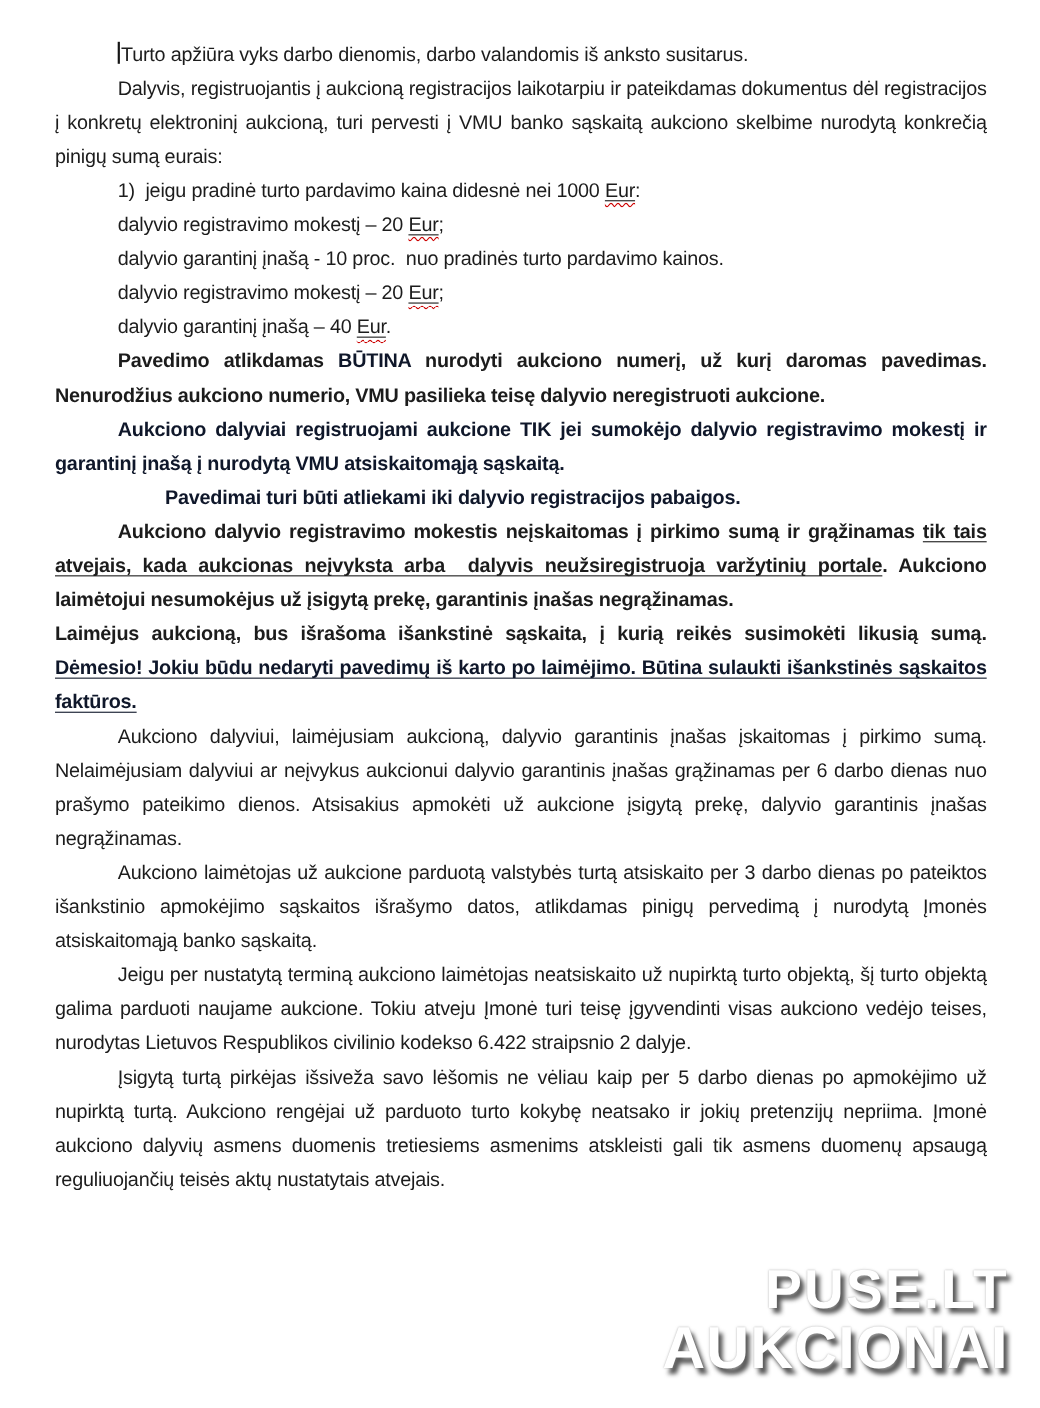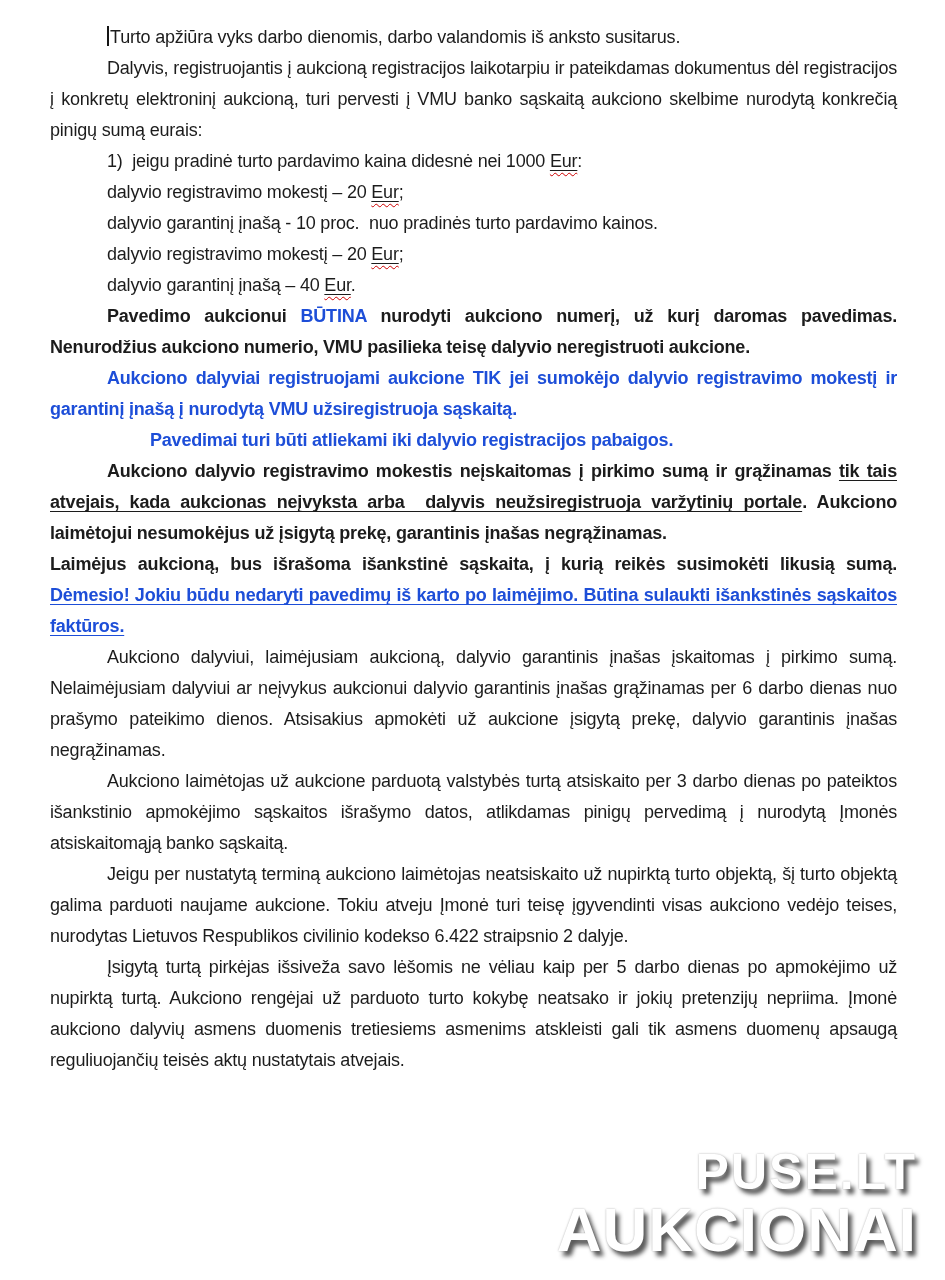--- a/index.html
+++ b/index.html
@@ -5,70 +5,70 @@
   html,body{margin:0;padding:0;}
   body{
     width:945px;height:1280px;
     background:#ffffff;
     font-family:"Liberation Sans","DejaVu Sans",sans-serif;
     color:#1c1c1c;
     position:relative;
     overflow:hidden;
   }
   .page{
-    padding:22px 48px 0 50px;
+    padding:34px 48px 0 50px;
     font-size:18px;
     line-height:31px;
     letter-spacing:-0.2px;
   }
   .page p{margin:0;}
   .j{text-align:justify;}
   .jl{text-align:justify;text-align-last:justify;}
   .ind{text-indent:57px;}
   .ind2{text-indent:100px;}
   span.b{font-weight:700;}
-  span.red{color:#1d4ed8;}
+  span.red{color:#0f172a;}
   span.u{text-decoration:underline;text-decoration-color:currentColor;text-underline-offset:3px;text-decoration-skip-ink:none;}
   span.sq{text-decoration:underline wavy #cc0000;text-decoration-thickness:1px;text-underline-offset:5px;text-decoration-skip-ink:none;}
   .caret{
     display:inline-block;width:2px;height:20px;background:#151515;
     vertical-align:-3px;margin-right:1px;
   }
   .watermark{
     position:absolute;
     top:1146px;right:28px;
     text-align:right;
     color:#ffffff;
     font-weight:700;
     line-height:1.04;
     white-space:nowrap;
   }
   .wm1{
     font-size:50px;letter-spacing:2px;
     text-shadow:4px 5px 4px rgba(80,80,80,0.95), 0 0 2px rgba(140,140,140,0.75);
   }
   .wm2{
-    font-size:62px;letter-spacing:1px;
+    font-size:54px;letter-spacing:1px;
     text-shadow:4px 5px 4px rgba(80,80,80,0.95), 0 0 2px rgba(140,140,140,0.75);
   }
 </style>
 </head>
 <body>
 
 <div class="page">
   <div>
       <p class="ind"><span class="caret"></span><span class="">Turto apžiūra vyks darbo dienomis, darbo valandomis iš anksto susitarus.</span></p>
       <p class="j ind"><span class="">Dalyvis, registruojantis į aukcioną registracijos laikotarpiu ir pateikdamas dokumentus dėl registracijos į konkretų elektroninį aukcioną, turi pervesti į VMU banko sąskaitą aukciono skelbime nurodytą konkrečią pinigų sumą eurais:</span></p>
       <p class="ind"><span class="">1)&nbsp; jeigu pradinė turto pardavimo kaina didesnė nei 1000 </span><span class="u"><span class="sq">Eur</span></span><span class="">:</span></p>
       <p class="ind"><span class="">dalyvio registravimo mokestį – 20 </span><span class="u"><span class="sq">Eur</span></span><span class="">;</span></p>
       <p class="ind"><span class="">dalyvio garantinį įnašą - 10 proc.&nbsp; nuo pradinės turto pardavimo kainos.</span></p>
       <p class="ind"><span class="">dalyvio registravimo mokestį – 20 </span><span class="u"><span class="sq">Eur</span></span><span class="">;</span></p>
       <p class="ind"><span class="">dalyvio garantinį įnašą – 40 </span><span class="u"><span class="sq">Eur</span></span><span class="">.</span></p>
-      <p class="j ind"><span class="b">Pavedimo aukcionui </span><span class="b red">BŪTINA</span><span class="b"> nurodyti aukciono numerį, už kurį daromas pavedimas. Nenurodžius aukciono numerio, VMU pasilieka teisę dalyvio neregistruoti aukcione.</span></p>
-      <p class="j ind"><span class="b red">Aukciono dalyviai registruojami aukcione TIK jei sumokėjo dalyvio registravimo mokestį ir garantinį įnašą į nurodytą VMU užsiregistruoja sąskaitą.</span></p>
+      <p class="j ind"><span class="b">Pavedimo atlikdamas </span><span class="b red">BŪTINA</span><span class="b"> nurodyti aukciono numerį, už kurį daromas pavedimas. Nenurodžius aukciono numerio, VMU pasilieka teisę dalyvio neregistruoti aukcione.</span></p>
+      <p class="j ind"><span class="b red">Aukciono dalyviai registruojami aukcione TIK jei sumokėjo dalyvio registravimo mokestį ir garantinį įnašą į nurodytą VMU atsiskaitomąją sąskaitą.</span></p>
       <p class="ind2"><span class="b red">Pavedimai turi būti atliekami iki dalyvio registracijos pabaigos.</span></p>
       <p class="j ind"><span class="b">Aukciono dalyvio registravimo mokestis neįskaitomas į pirkimo sumą ir grąžinamas </span><span class="b u">tik tais atvejais, kada aukcionas neįvyksta arba&nbsp; dalyvis neužsiregistruoja varžytinių portale</span><span class="b">. Aukciono laimėtojui nesumokėjus už įsigytą prekę, garantinis įnašas negrąžinamas.</span></p>
       <p class="jl"><span class="b">Laimėjus aukcioną, bus išrašoma išankstinė sąskaita, į kurią reikės susimokėti likusią sumą.</span></p>
       <p class="j"><span class="b red u">Dėmesio! Jokiu būdu nedaryti pavedimų iš karto po laimėjimo. Būtina sulaukti išankstinės sąskaitos faktūros.</span></p>
       <p class="j ind"><span class="">Aukciono dalyviui, laimėjusiam aukcioną, dalyvio garantinis įnašas įskaitomas į pirkimo sumą. Nelaimėjusiam dalyviui ar neįvykus aukcionui dalyvio garantinis įnašas grąžinamas per 6 darbo dienas nuo prašymo pateikimo dienos. Atsisakius apmokėti už aukcione įsigytą prekę, dalyvio garantinis įnašas negrąžinamas.</span></p>
       <p class="j ind"><span class="">Aukciono laimėtojas už aukcione parduotą valstybės turtą atsiskaito per 3 darbo dienas po pateiktos išankstinio apmokėjimo sąskaitos išrašymo datos, atlikdamas pinigų pervedimą į nurodytą Įmonės atsiskaitomąją banko sąskaitą.</span></p>
       <p class="j ind"><span class="">Jeigu per nustatytą terminą aukciono laimėtojas neatsiskaito už nupirktą turto objektą, šį turto objektą galima parduoti naujame aukcione. Tokiu atveju Įmonė turi teisę įgyvendinti visas aukciono vedėjo teises, nurodytas Lietuvos Respublikos civilinio kodekso 6.422 straipsnio 2 dalyje.</span></p>
       <p class="j ind"><span class="">Įsigytą turtą pirkėjas išsiveža savo lėšomis ne vėliau kaip per 5 darbo dienas po apmokėjimo už nupirktą turtą. Aukciono rengėjai už parduoto turto kokybę neatsako ir jokių pretenzijų nepriima. Įmonė aukciono dalyvių asmens duomenis tretiesiems asmenims atskleisti gali tik asmens duomenų apsaugą reguliuojančių teisės aktų nustatytais atvejais.</span></p>
     </div>
 </div>

